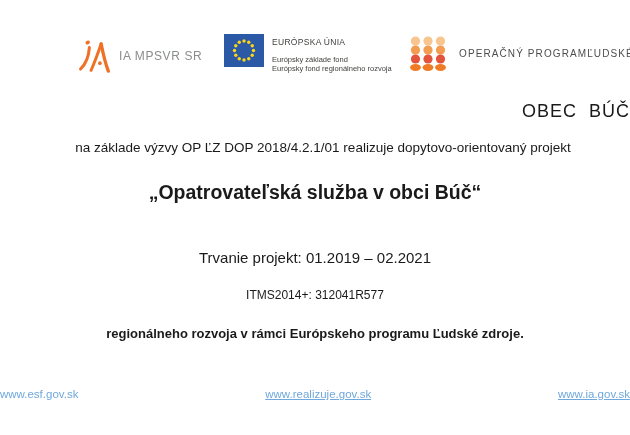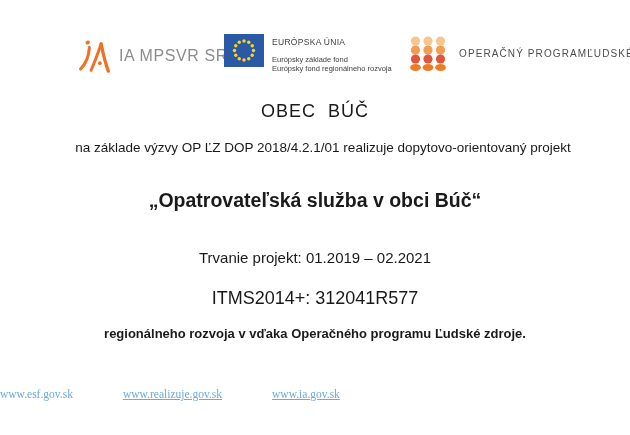--- a/index.html
+++ b/index.html
@@ -3,39 +3,39 @@
 <meta charset="utf-8">
 <style>
   html,body{margin:0;padding:0;background:#fff;}
   .page{
     position:relative;width:630px;height:435px;background:#ffffff;
     font-family:"Liberation Sans",sans-serif;color:#1a1a1a;overflow:hidden;
   }
   
   .logo-group{position:absolute;display:flex;align-items:center;}
   .ia-group{left:78px;top:36px;gap:9px;}
-  .ia-label{font-size:16px;color:#8a8c8e;letter-spacing:.6px;white-space:nowrap;}
+  .ia-label{font-size:12px;color:#8a8c8e;letter-spacing:.6px;white-space:nowrap;}
   .eu-group{left:224px;top:34px;gap:8px;align-items:flex-start;}
   .eu-text{display:flex;flex-direction:column;}
   .eu-title{font-size:8.5px;color:#3f3f3d;letter-spacing:.3px;margin:3px 0 8px 0;white-space:nowrap;}
   .eu-line{font-size:7.5px;color:#3f3f3d;line-height:9px;white-space:nowrap;}
   .op-group{left:408px;top:36px;gap:11px;}
   .op-text{display:flex;flex-direction:row;}
   .op-line{font-size:10px;color:#4d4d4f;letter-spacing:1.1px;line-height:12px;white-space:nowrap;}
   
   .center-line{position:absolute;left:0;width:630px;text-align:center;}
-  .org-name{top:101px;font-size:18px;letter-spacing:1px;white-space:pre;}
+  .org-name{top:101px;font-size:18px;letter-spacing:1px;white-space:pre;text-align:right;}
   .intro{top:140px;font-size:13.5px;margin-left:8px;}
-  .project-title{top:189px;font-size:19.5px;font-weight:bold;text-align:center;}
+  .project-title{top:181px;font-size:19.5px;font-weight:bold;text-align:center;}
   .duration{top:249px;font-size:15px;}
   .duration b{font-weight:normal;}
-  .itms{top:288px;font-size:18px;}
+  .itms{top:288px;font-size:12px;}
   .support{top:326px;font-size:13px;font-weight:bold;line-height:15.5px;}
   
-  .links{position:absolute;left:0;top:388px;width:630px;display:flex;justify-content:flex-start;gap:50px;font-family:Liberation Serif, serif;}
+  .links{position:absolute;left:0;top:388px;width:630px;display:flex;justify-content:space-between;gap:50px;}
   .link{font-size:11.5px;color:#6fa8dc;text-decoration:underline;cursor:pointer;white-space:nowrap;}
   .link.no-underline{text-decoration:none;}
 </style>
 </head>
 <body>
 
 <div class="page">
 
   <div class="logo-group ia-group">
     <svg width="32" height="40" viewBox="0 0 38 42">
@@ -106,21 +106,21 @@
 
   <div class="center-line intro">na základe výzvy OP ĽZ DOP 2018/4.2.1/01 realizuje dopytovo-orientovaný projekt</div>
 
   <div class="center-line project-title">„Opatrovateľská služba v obci Búč“</div>
 
   <div class="center-line duration"><span>Trvanie projekt: </span><b>01.2019 – 02.2021</b></div>
 
   <div class="center-line itms">ITMS2014+: 312041R577</div>
 
   <div class="center-line support">
-    <div>regionálneho rozvoja v vďaka Operačného programu Ľudské zdroje.</div>
+    <div>regionálneho rozvoja v rámci Európskeho programu Ľudské zdroje.</div>
   </div>
 
   <div class="links">
     <a class="link no-underline">www.esf.gov.sk</a>
     <a class="link">www.realizuje.gov.sk</a>
     <a class="link">www.ia.gov.sk</a>
   </div>
 
 </div>
 

